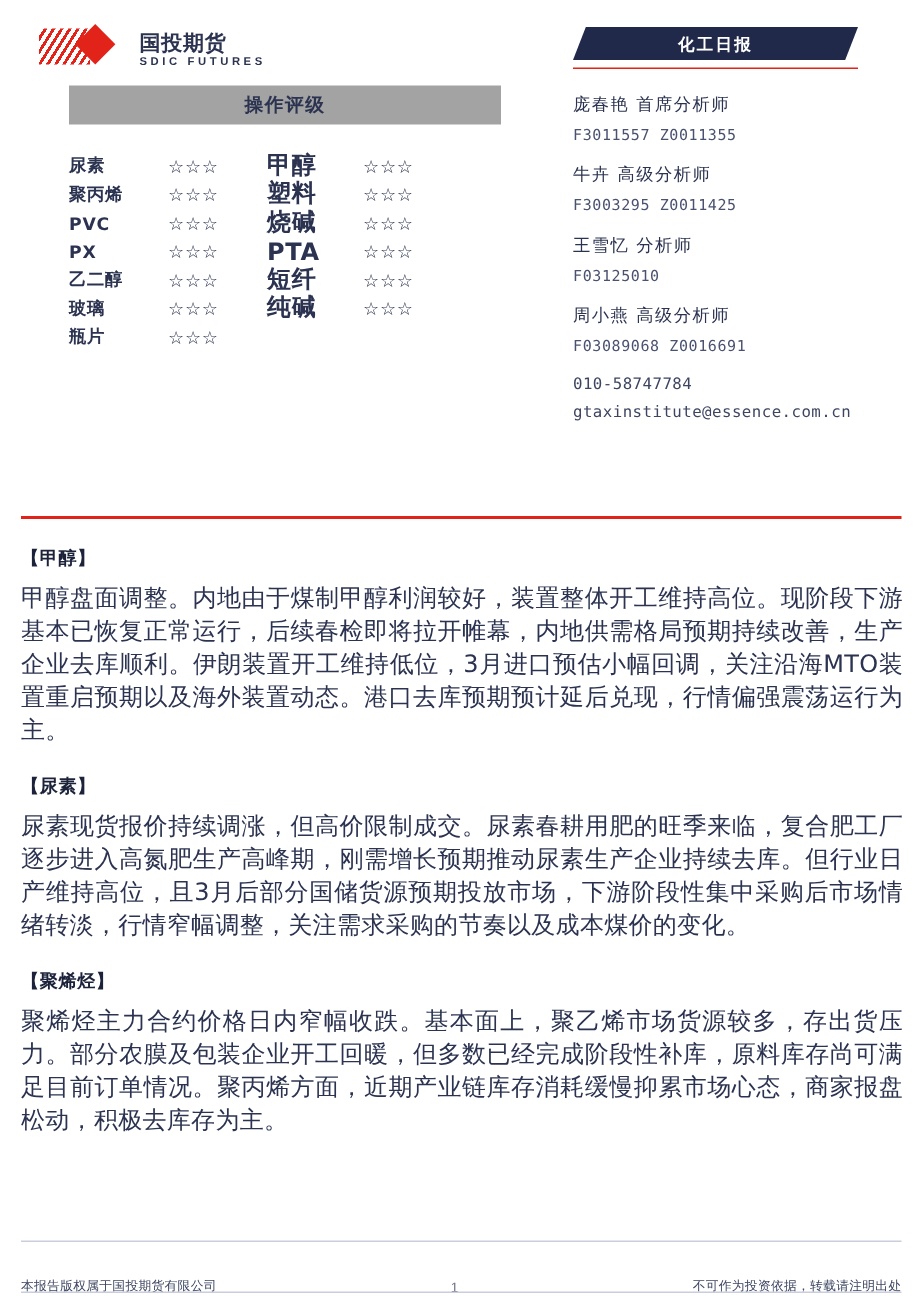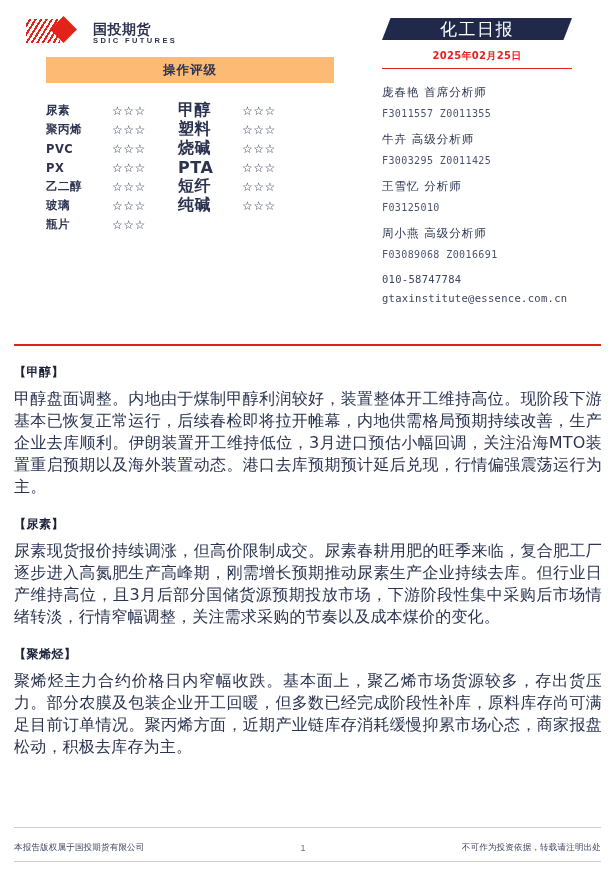--- a/index.html
+++ b/index.html
@@ -81,21 +81,21 @@
   }
 
   
   .ratings {
     position: absolute;
     left: 46px;
     top: 57px;
     width: 288px;
   }
   .ratings-title {
-    background: #fdba74;
+    background: #a3a3a3;
     height: 26px;
     line-height: 26px;
     text-align: center;
     font-family: "DejaVu Sans", sans-serif;
     font-size: 12.5px;
     font-weight: 700;
     color: #2b3350;
     letter-spacing: 1px;
   }
   .ratings-body {
@@ -148,22 +148,22 @@
     width: 190px;
     height: 22px;
     background: #20294a;
     clip-path: polygon(4.5% 0, 100% 0, 95.5% 100%, 0 100%);
     display: flex;
     align-items: center;
     justify-content: center;
   }
   .report-banner span {
     font-family: "DejaVu Sans", sans-serif;
-    font-size: 17px;
-    font-weight: 400;
+    font-size: 11px;
+    font-weight: 700;
     color: #ffffff;
     letter-spacing: 1.5px;
   }
   .report-date {
     width: 190px;
     text-align: center;
     font-family: "DejaVu Sans", sans-serif;
     font-size: 10px;
     font-weight: 700;
     color: #e2231a;
@@ -250,21 +250,21 @@
     position: absolute;
     left: 14px;
     bottom: 42px;
     width: 587px;
     height: 1px;
     background: #c9cddc;
   }
   .footer {
     position: absolute;
     left: 14px;
-    bottom: 16px;
+    bottom: 6px;
     width: 587px;
     display: flex;
     align-items: center;
     justify-content: space-between;
     font-family: "DejaVu Sans", sans-serif;
     font-size: 8.5px;
     color: #3d4560;
     letter-spacing: 0.2px;
   }
   .footer-page {
@@ -350,21 +350,20 @@
         <span class="r-stars2"></span>
       </div>
 
     </div>
   </div>
 
   <div class="rhead">
     <div class="report-banner">
       <span>化工日报</span>
     </div>
-    <div class="report-date">2025年02月25日</div>
     <div class="date-rule"></div>
 
     <div class="analysts">
       <div class="an-name">庞春艳  首席分析师</div>
       <div class="an-code">F3011557 Z0011355</div>
 
       <div class="an-name">牛卉  高级分析师</div>
       <div class="an-code">F3003295 Z0011425</div>
 
       <div class="an-name">王雪忆  分析师</div>

